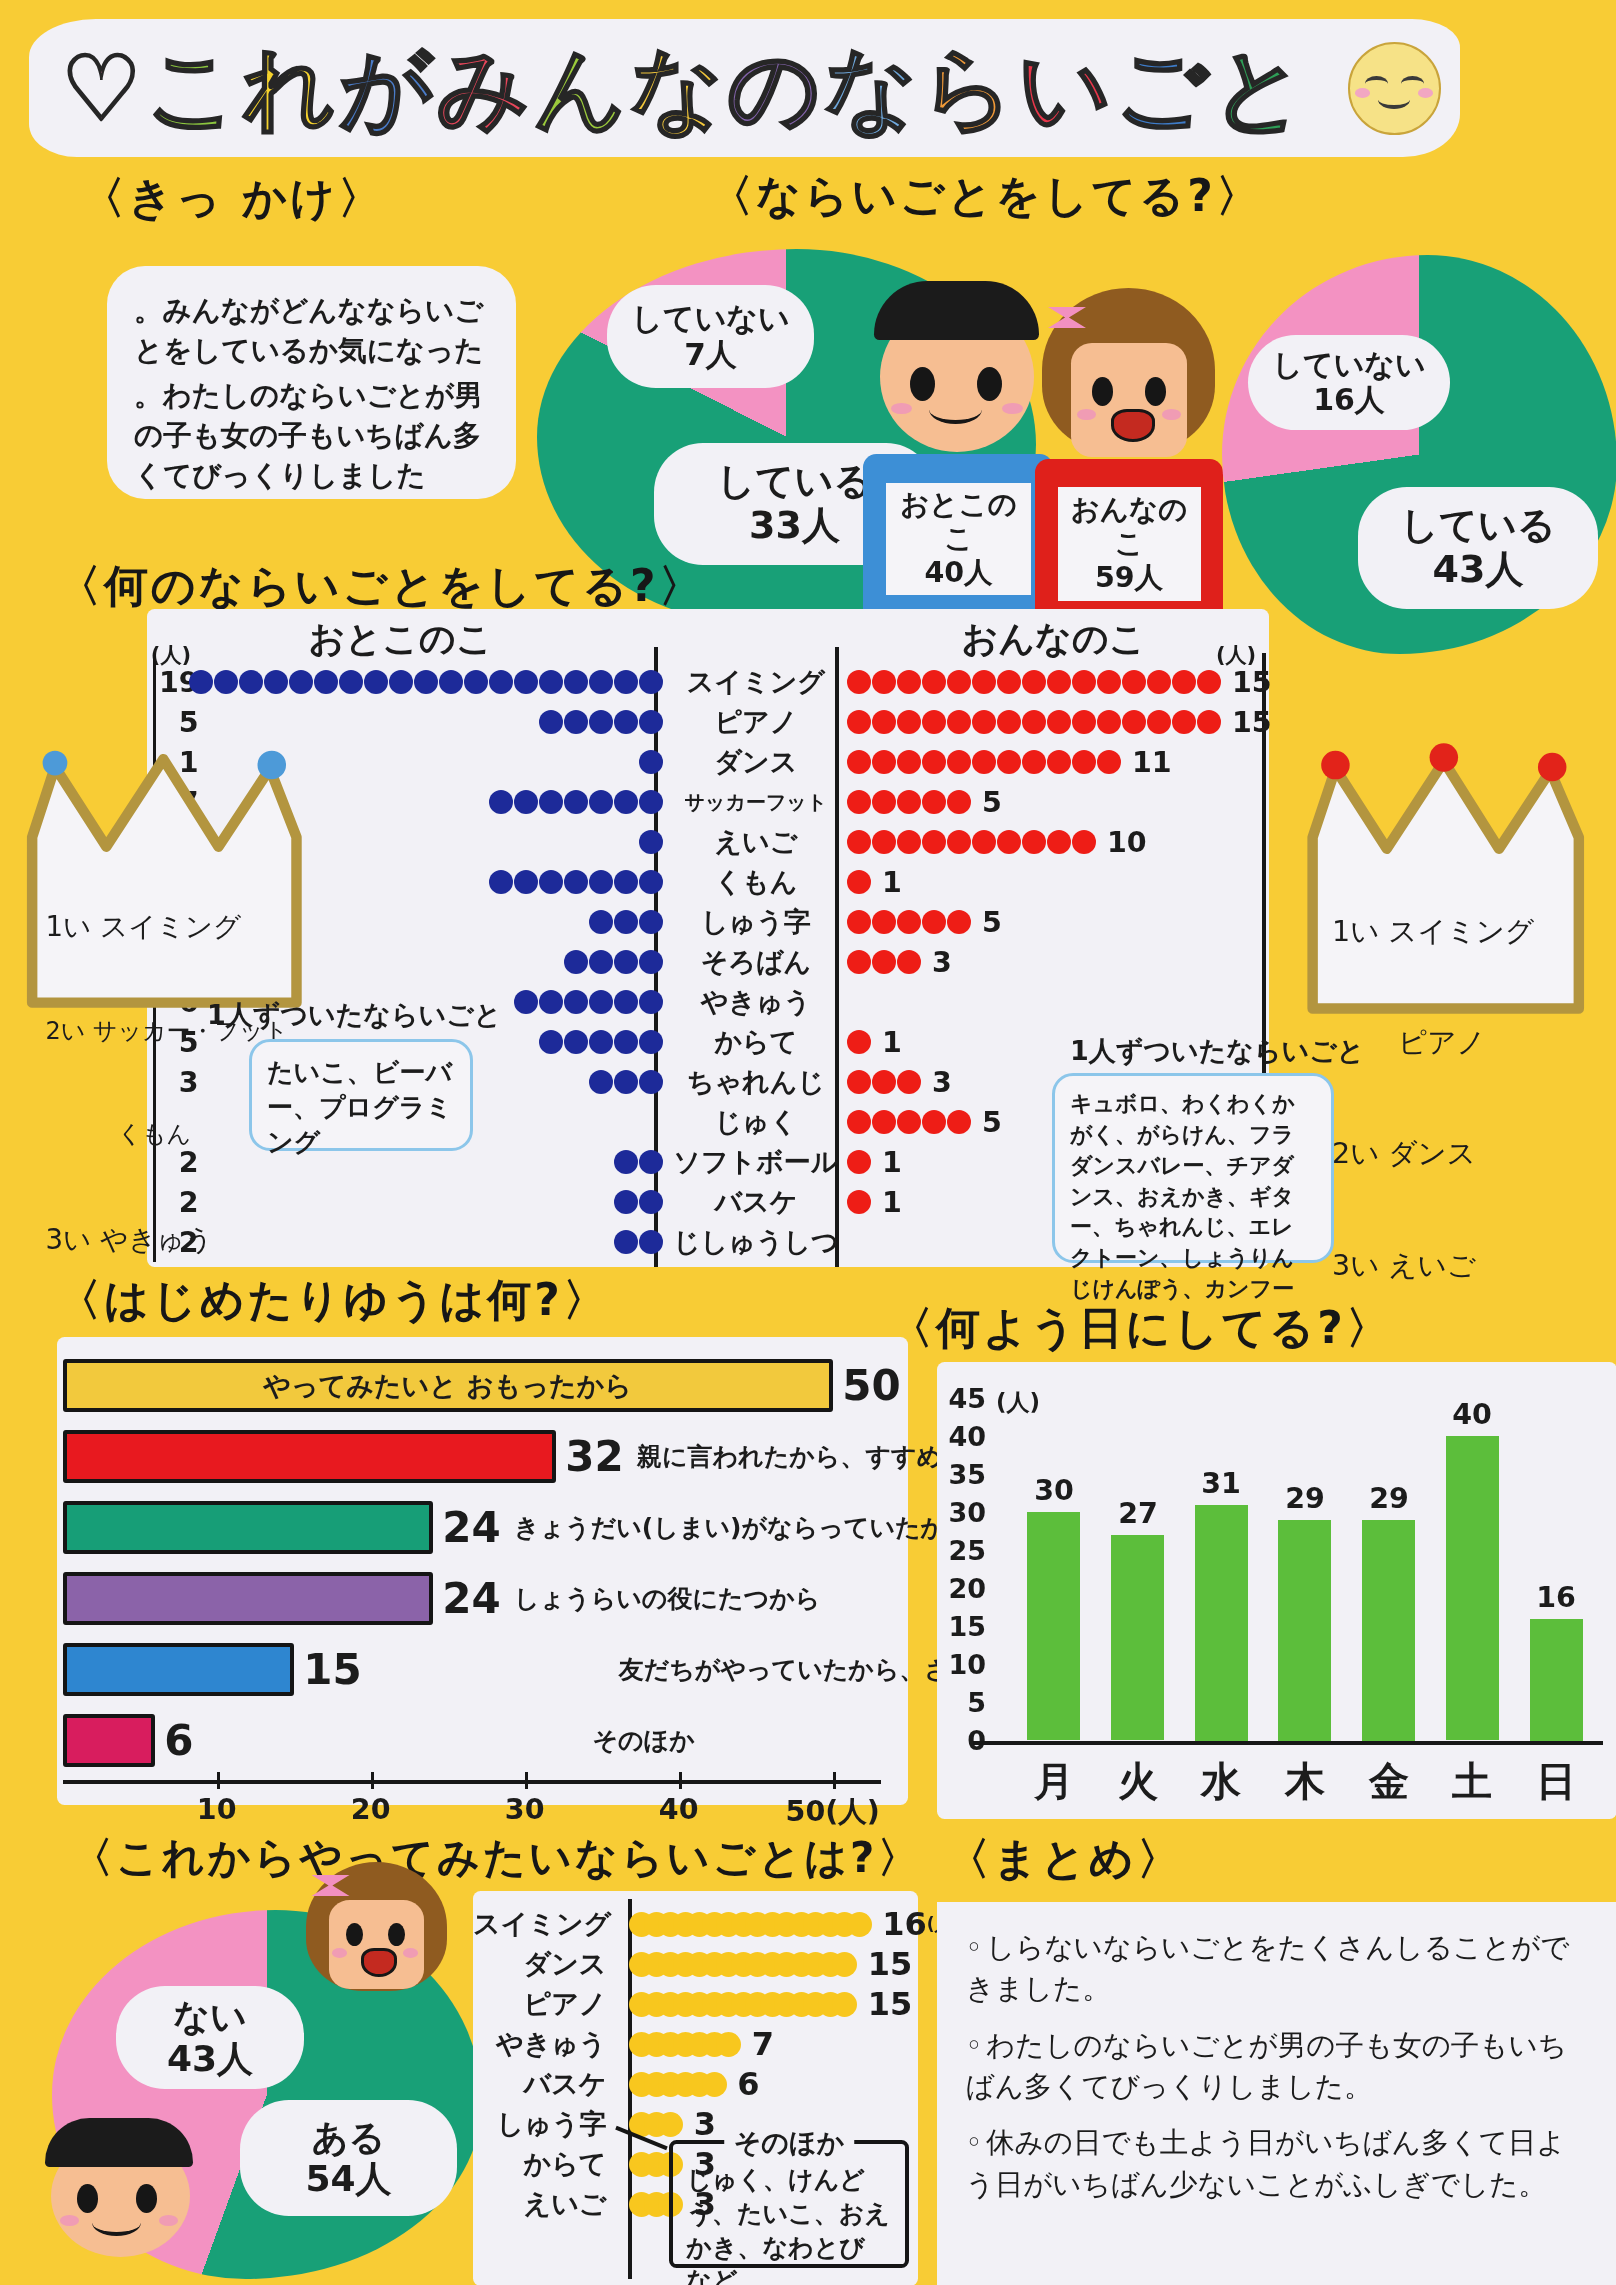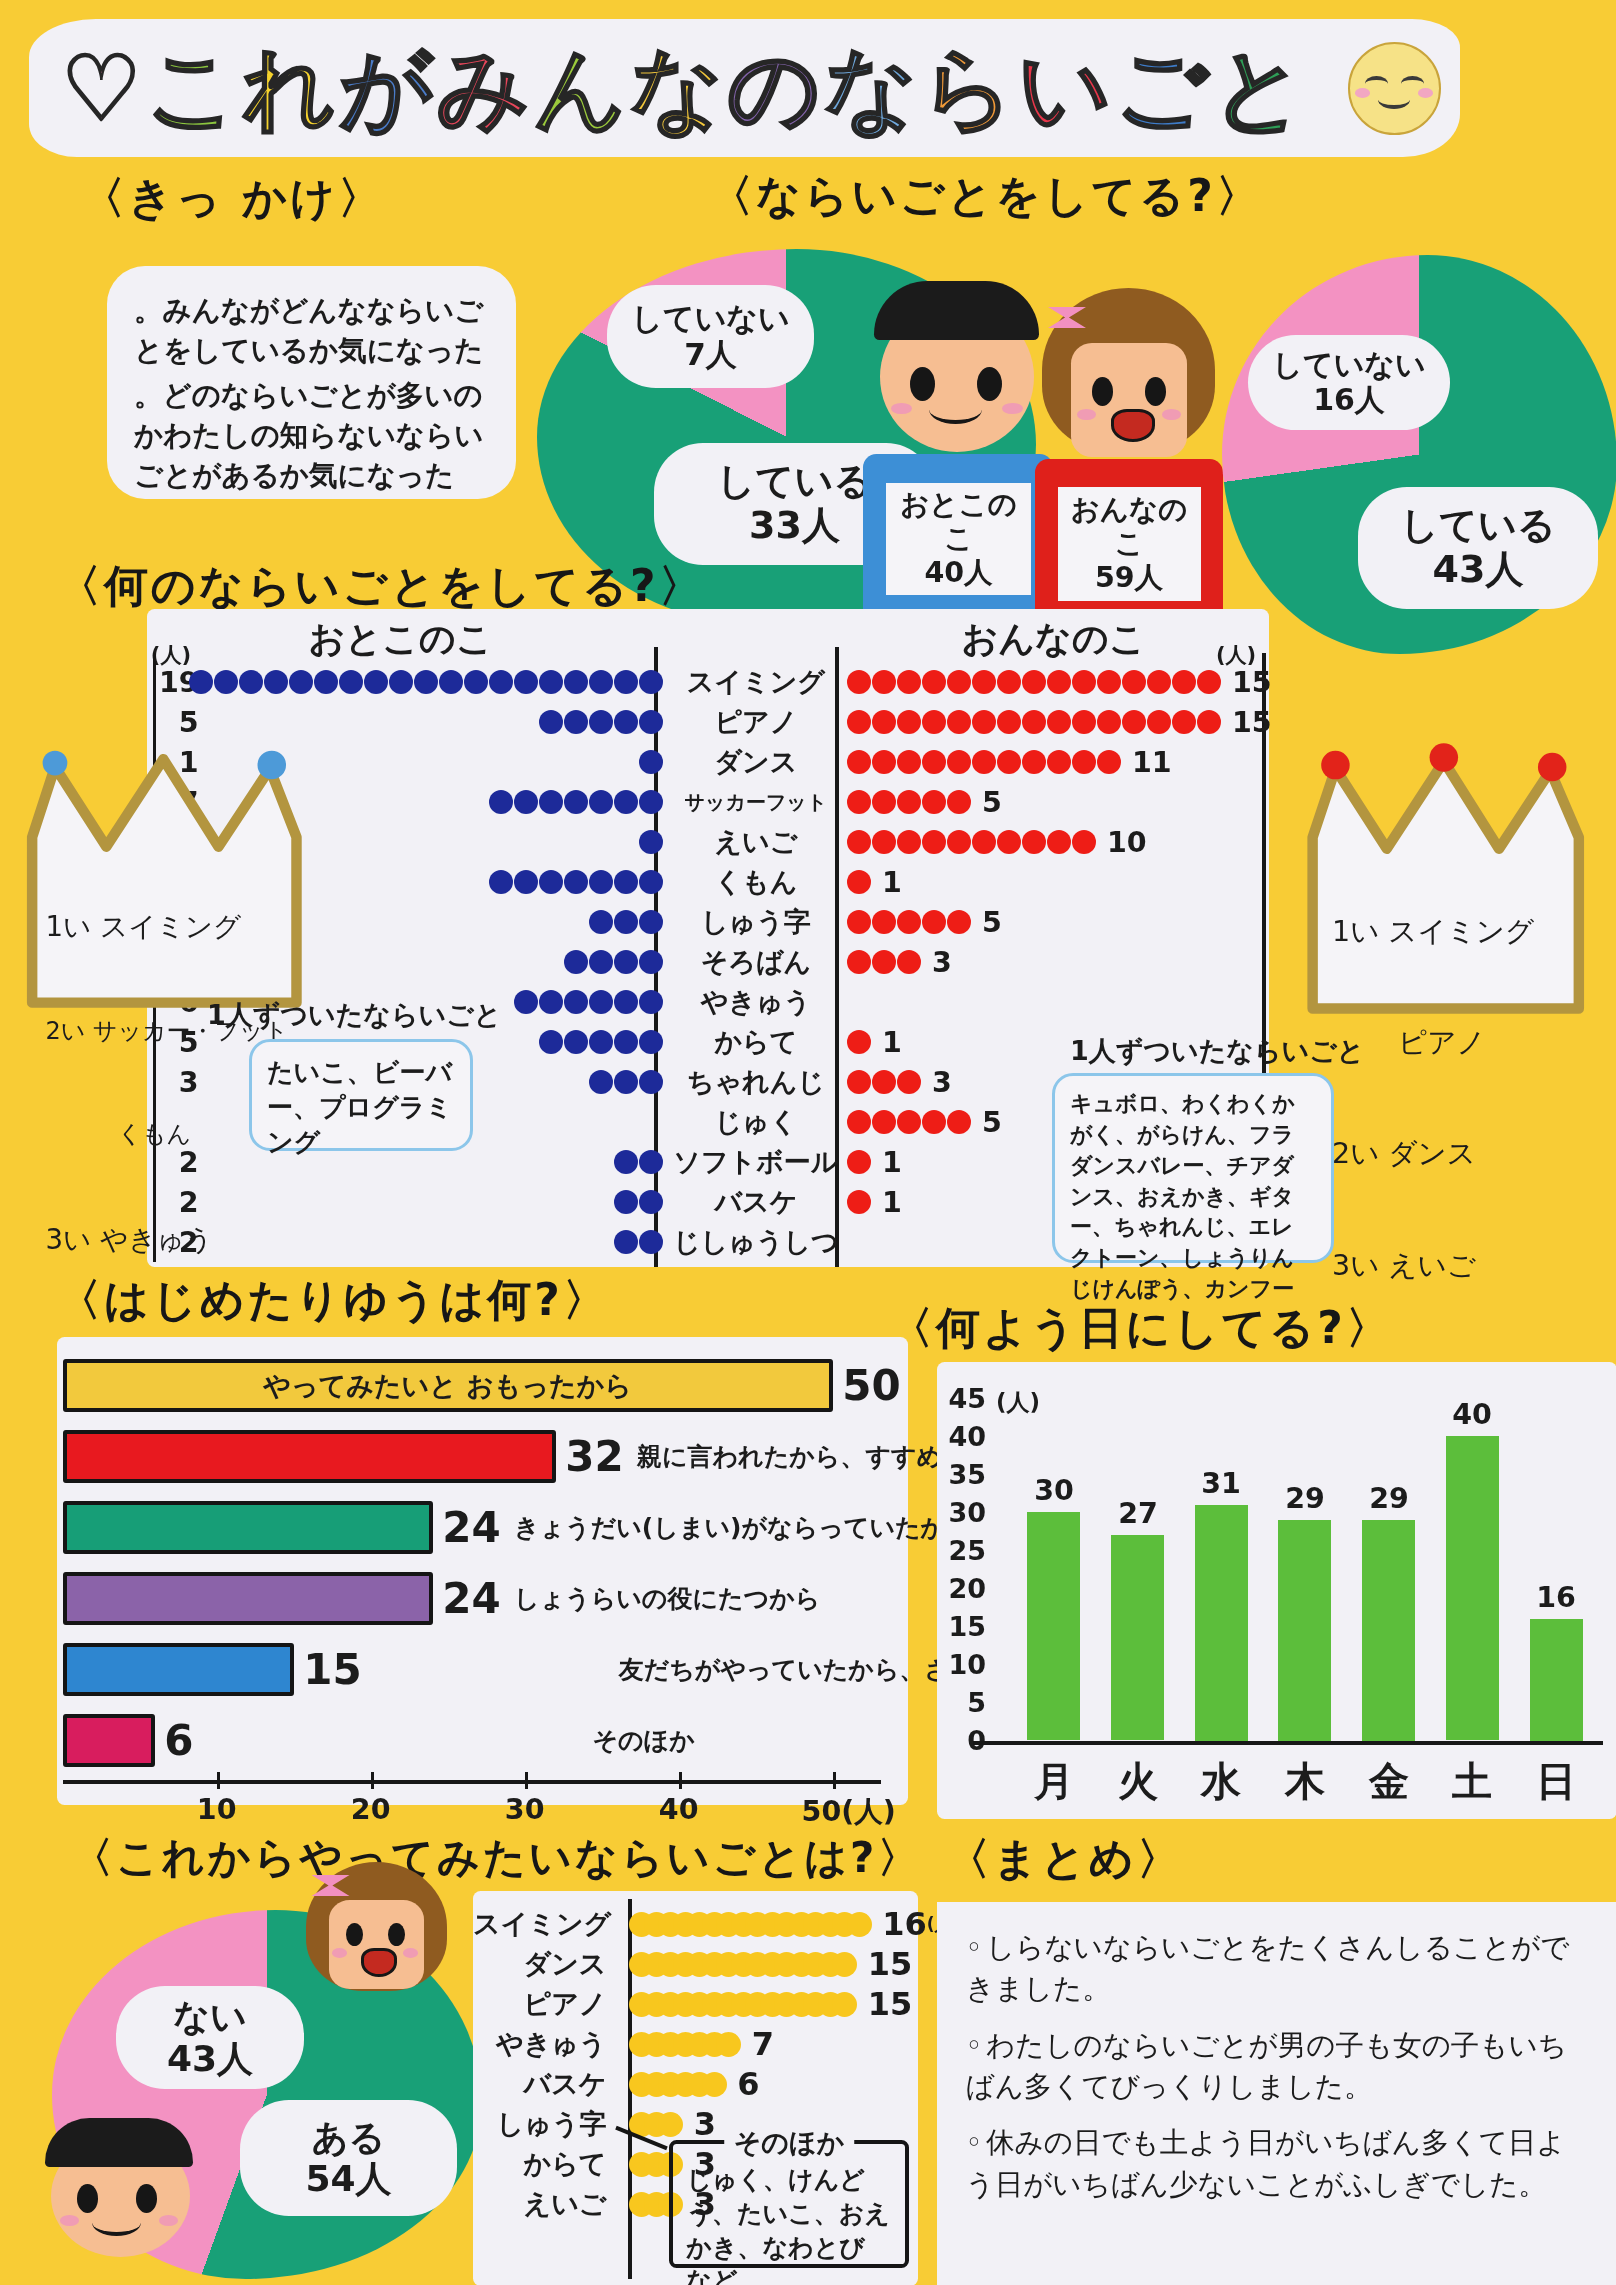--- a/index.html
+++ b/index.html
@@ -107,21 +107,21 @@
     <div class="sm-eye" style="left:51px;top:32px"></div>
     <div class="sm-blush" style="left:5.7px"></div>
     <div class="sm-blush" style="right:5.7px"></div>
     <div class="sm-mouth"></div>
   </div>
 </div>
 
 <div class="h" style="left:81px;top:169px">〈きっ かけ〉</div>
 <div class="note-box" style="left:107px;top:266px;width:409px;height:233px">
   <p>みんながどんなならいごとをしているか気になった</p>
-  <p>どのならいごとが多いのかわたしの知らないならいごとがあるか気になった</p>
+  <p>わたしのならいごとが男の子も女の子もいちばん多くてびっくりしました</p>
 </div>
 
 <div class="h" style="left:709px;top:167px">〈ならいごとをしてる?〉</div>
 
 <div class="pie" style="left:537px;top:249px;width:499px;height:376px;background:conic-gradient(from 0deg,#18A077 0 297deg,#F392C2 297deg 360deg)"></div>
 <div class="bubble" style="left:607px;top:285px;width:207px;height:103px;font-size:31px">
   <span>していない</span>
   <span>7人</span>
 </div>
 <div class="bubble" style="left:654px;top:443px;width:281px;height:122px;font-size:38px">
@@ -533,21 +533,21 @@
   <div class="axis-h" style="left:5.7px;top:443px;width:818px">
       <div class="tickm" style="left: 154px;"></div>
       <div class="ticklab" style="left: 154px;">10</div>
       <div class="tickm" style="left: 308px;"></div>
       <div class="ticklab" style="left: 308px;">20</div>
       <div class="tickm" style="left: 462px;"></div>
       <div class="ticklab" style="left: 462px;">30</div>
       <div class="tickm" style="left: 616px;"></div>
       <div class="ticklab" style="left: 616px;">40</div>
       <div class="tickm" style="left: 770px;"></div>
-      <div class="ticklab" style="left: 786px;">50(人)</div>
+      <div class="ticklab" style="left: 770px;">50(人)</div>
     </div>
 </div>
 
 <div class="h" style="left:889px;top:1299px">〈何よう日にしてる?〉</div>
 <div class="panel" style="left:937px;top:1362px;width:680px;height:457px">
   <div class="abs" style="left:59px;top:25px;font-size:23px;font-weight:700">(人)</div>
   <div class="abs" style="left:0;top:0;width:680px;height:457px">
       <div class="ylab" style="left: 0px; top: 21px;">45</div>
       <div class="ylab" style="left: 0px; top: 59px;">40</div>
       <div class="ylab" style="left: 0px; top: 97px;">35</div>

